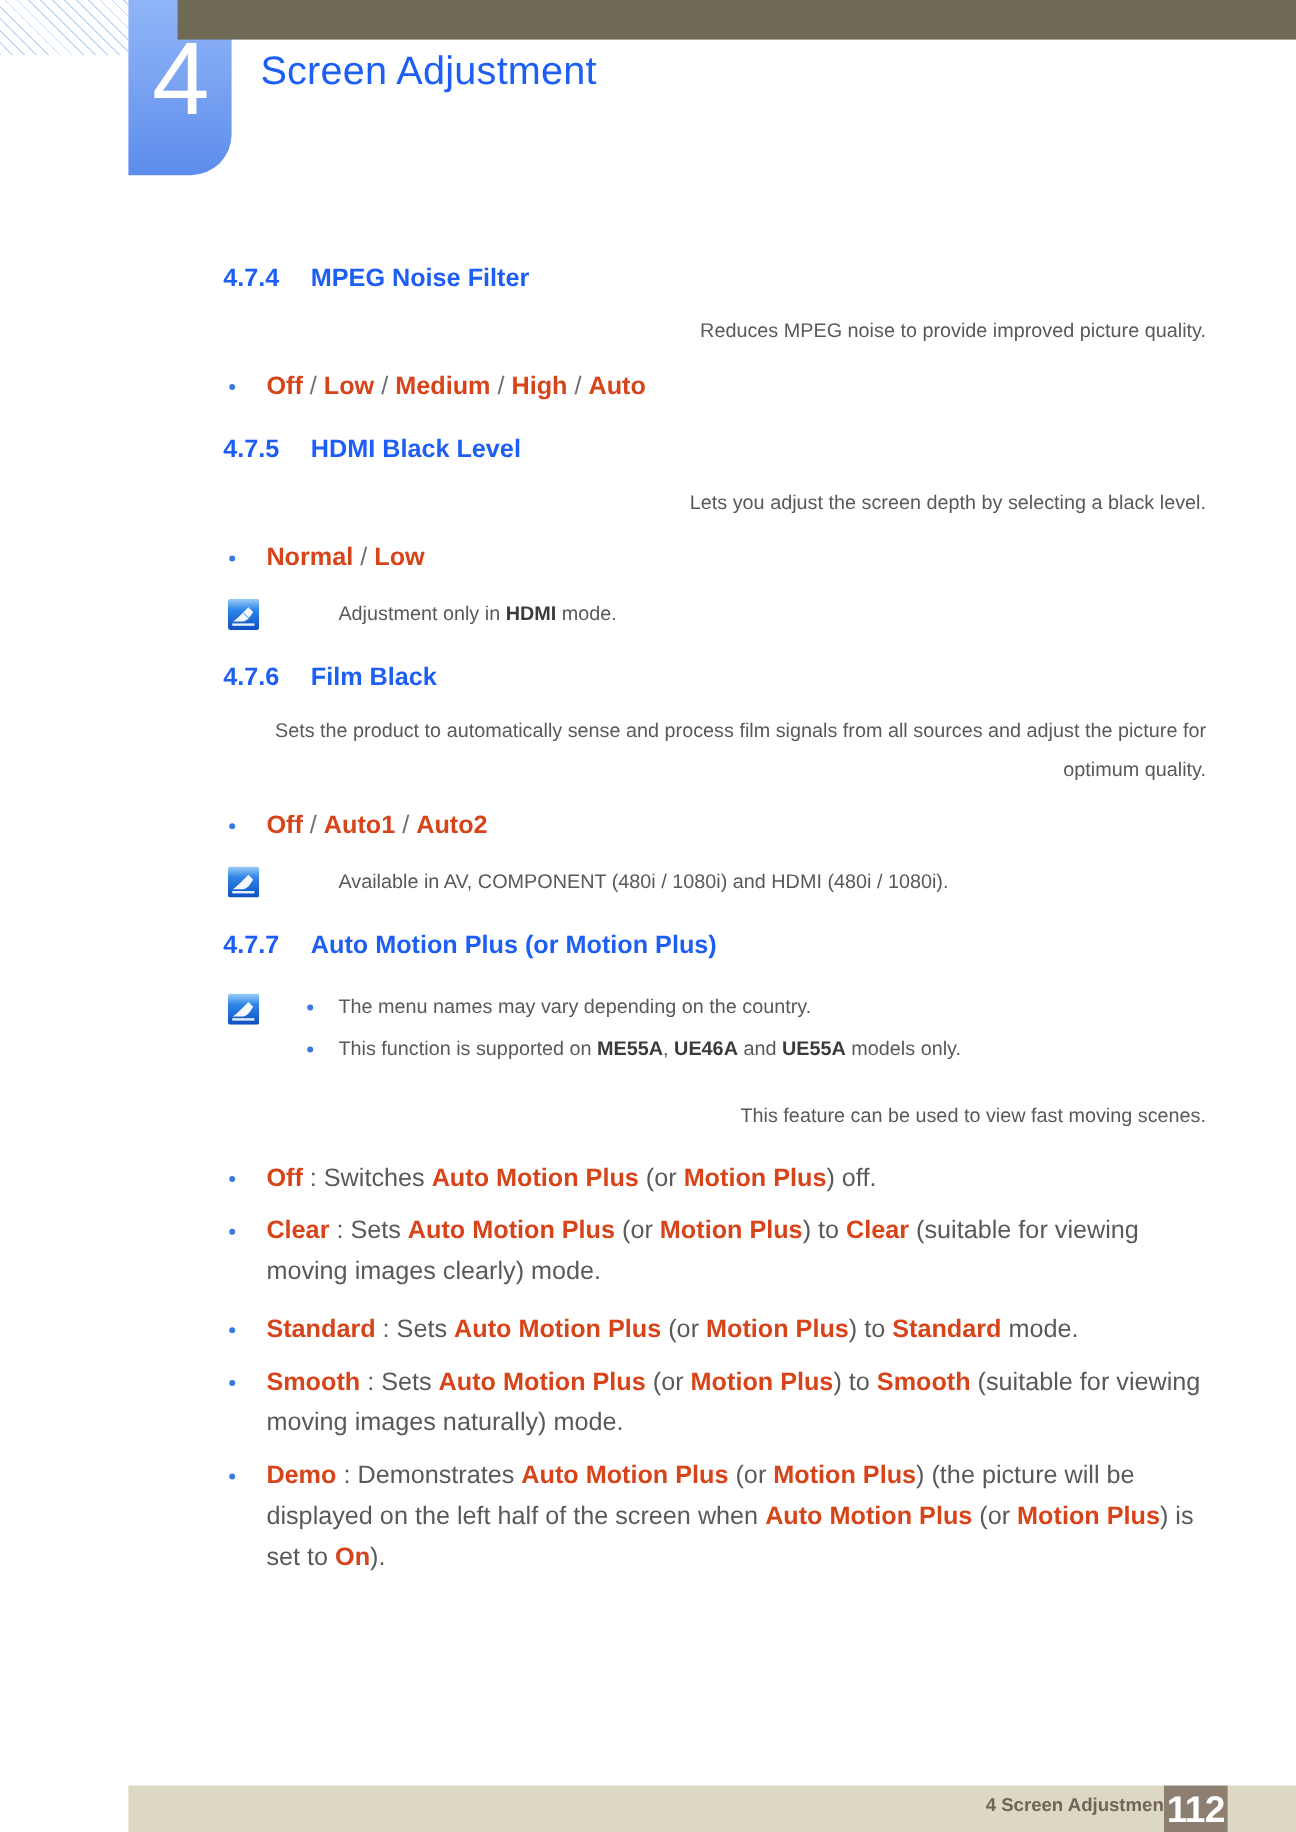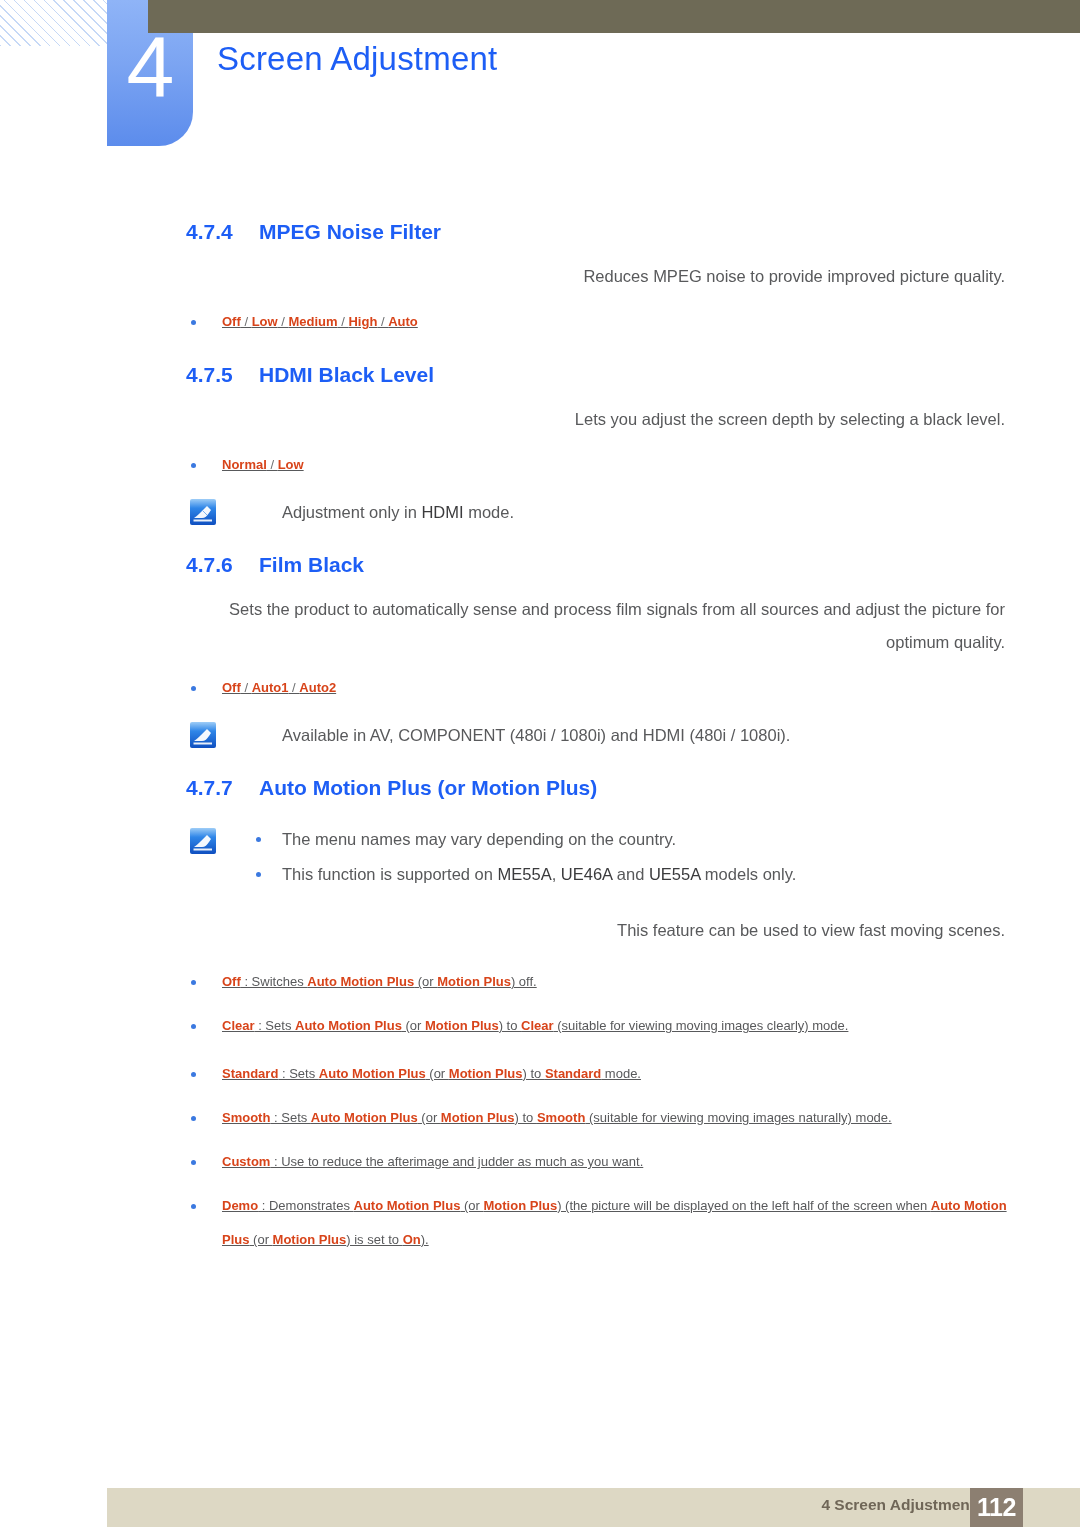--- a/index.html
+++ b/index.html
@@ -93,38 +93,37 @@
   ul.blist {
     list-style: none;
     margin: 12px 0 0 0;
     padding: 0;
   }
   ul.blist > li {
     position: relative;
     margin: 0 0 0 222px;
     padding: 0;
     max-width: 790px;
-    font-size: 13px;
+    font-size: 21px;
     line-height: 34px;
     color: #58595b;
-    text-decoration: underline;
   }
   ul.blist > li::before {
     content: "";
     position: absolute;
     left: -31px; top: 15px;
     width: 5px; height: 5px;
     border-radius: 50%;
     background: #3b79e0;
   }
 
   .opt { color: #d8441a; font-weight: bold; }
   .sep { color: #6f7072; font-weight: normal; }
   .em  { color: #d8441a; font-weight: bold; }
-  .bk  { color: #3b3b3d; font-weight: normal; text-align: center; }
+  .bk  { color: #3b3b3d; font-weight: bold; text-align: center; }
 
   
   .note {
     position: relative;
     margin: 14px 0 0 190px;
     min-height: 30px;
     padding-left: 0;
   }
   .note-icon {
     position: absolute;
@@ -175,21 +174,21 @@
     white-space: nowrap;
   }
   .page-box {
     position: absolute;
     left: 970px; top: 1488px;
     width: 53px; height: 39px;
     background: #8c7f71;
     display: flex;
     align-items: center;
     justify-content: center;
-    font-size: 25px;
+    font-size: 31px;
     font-weight: bold;
     color: #ffffff;
     letter-spacing: -.5px;
   }
 </style>
 </head>
 <body>
 
 <div class="hatch"></div>
 <div class="chapter-tab"></div>
@@ -287,23 +286,20 @@
     </li>
     <li style="margin-bottom:14px;">
       <span class="em">Clear</span><span> : Sets </span><span class="em">Auto Motion Plus</span><span> (or </span><span class="em">Motion Plus</span><span>) to </span><span class="em">Clear</span><span> (suitable for viewing moving images clearly) mode.</span>
     </li>
     <li style="margin-bottom:10px;">
       <span class="em">Standard</span><span> : Sets </span><span class="em">Auto Motion Plus</span><span> (or </span><span class="em">Motion Plus</span><span>) to </span><span class="em">Standard</span><span> mode.</span>
     </li>
     <li style="margin-bottom:10px;">
       <span class="em">Smooth</span><span> : Sets </span><span class="em">Auto Motion Plus</span><span> (or </span><span class="em">Motion Plus</span><span>) to </span><span class="em">Smooth</span><span> (suitable for viewing moving images naturally) mode.</span>
     </li>
-    <li style="margin-bottom:10px;">
-      <span class="em">Custom</span><span> : Use to reduce the afterimage and judder as much as you want.</span>
-    </li>
     <li>
       <span class="em">Demo</span><span> : Demonstrates </span><span class="em">Auto Motion Plus</span><span> (or </span><span class="em">Motion Plus</span><span>) (the picture will be displayed on the left half of the screen when </span><span class="em">Auto Motion Plus</span><span> (or </span><span class="em">Motion Plus</span><span>) is set to </span><span class="em">On</span><span>).</span>
     </li>
   </ul>
 
 </div>
 
 <div class="footer-bar"></div>
 <div class="footer-text">4 Screen Adjustment</div>
 <div class="page-box">112</div>

